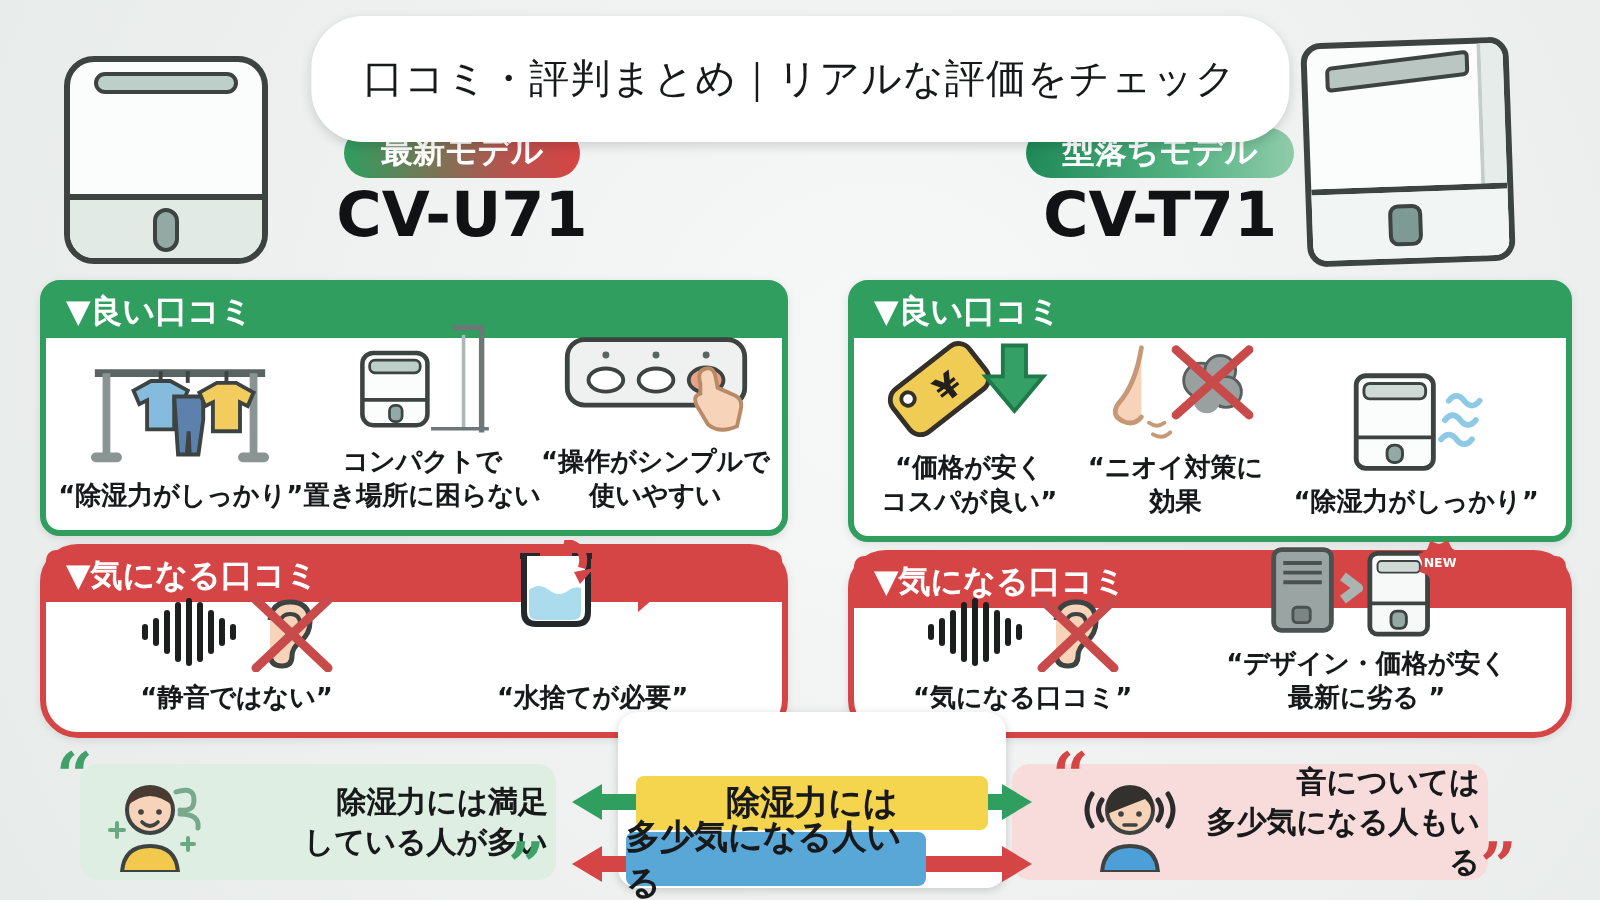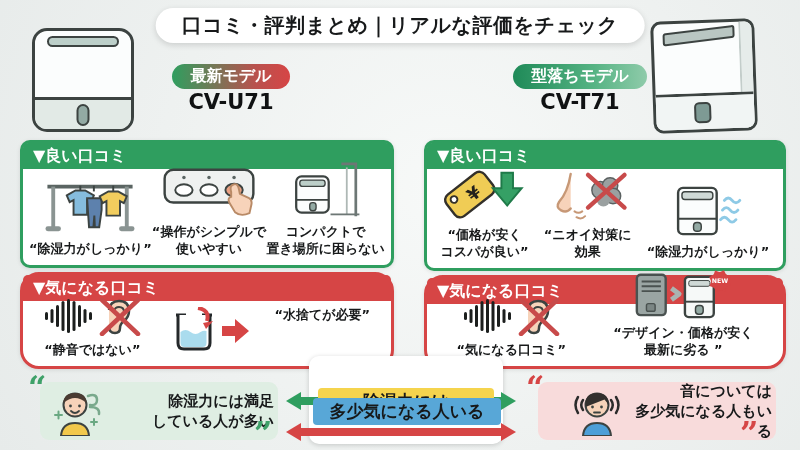--- a/index.html
+++ b/index.html
@@ -2,32 +2,32 @@
 <html><head>
 <meta charset="utf-8">
 <style>
   * { margin:0; padding:0; box-sizing:border-box; }
   body { font-family:"DejaVu Sans","Liberation Sans",sans-serif; color:#17191a; }
   .canvas { position:relative; width:800px; height:450px; overflow:hidden;
     background:radial-gradient(circle at 55% 42%, #f7f9f8 0%, #eef1f0 55%, #e7ebea 100%); }
 
   
   .banner { position:absolute; top:8px; left:50%; transform:translateX(-50%);
-    background:#ffffff; border-radius:26px; padding:4px 26px; font-size:20px; font-weight:700;
+    background:#ffffff; border-radius:26px; padding:18px 26px; font-size:20px; font-weight:400;
     letter-spacing:.5px; white-space:nowrap; box-shadow:0 2px 6px rgba(0,0,0,.15); z-index:5; }
 
   
   .model { position:absolute; text-align:center; z-index:2; }
   .model-l { left:148px; top:64px; width:166px; }
   .model-r { left:492px; top:64px; width:176px; }
   .badge { display:inline-block; color:#fff; font-size:16px; font-weight:800;
     padding:2px 18px; border-radius:15px; }
   .badge-l { background:linear-gradient(90deg,#2f9e5f 0%,#b8524e 70%,#d64545 100%); }
   .badge-r { background:linear-gradient(90deg,#1f8a58 0%,#55b383 60%,#8fcbaa 100%); }
-  .mname { font-size:21px; font-weight:800; line-height:1.1; margin-top:2px; color:#101213; }
+  .mname { font-size:31px; font-weight:800; line-height:1.1; margin-top:2px; color:#101213; }
 
   
   .prod { position:absolute; z-index:1; }
   .prod-l { left:32px; top:28px; }
   .pl-body { position:relative; width:102px; height:104px; background:#fbfdfd;
     border:3px solid #3c4341; border-radius:15px; }
   .pl-vent { position:absolute; top:5px; left:12px; right:12px; height:11px;
     background:#bccfc9; border:2px solid #3c4341; border-radius:7px; }
   .pl-tank { position:absolute; bottom:0; left:0; right:0; height:32px;
     background:#e2eae6; border-top:3px solid #3c4341; border-radius:0 0 12px 12px; }
@@ -54,21 +54,21 @@
     font-size:16px; border-radius:5px 5px 0 0; }
   .rv-green .rvhdr { background:#2f9e5f; }
   .rv-red   .rvhdr { background:#d64545; }
   .box-lg { left:20px;  top:140px; width:374px; height:128px; }
   .box-lc { left:20px;  top:272px; width:374px; height:97px;  }
   .box-rg { left:424px; top:140px; width:362px; height:131px; }
   .box-rc { left:424px; top:275px; width:362px; height:94px;  }
   .rvbody { display:flex; align-items:flex-end; justify-content:space-around;
     padding:4px 6px 7px; height:calc(100% - 26px); }
   .itm { display:flex; flex-direction:column; align-items:center; gap:2px; }
-  .itm-row { display:flex; flex-direction:row; align-items:flex-start; gap:20px; }
+  .itm-row { display:flex; flex-direction:column; align-items:center; gap:20px; }
   .iconrow { display:flex; align-items:center; gap:3px; }
   .cap { font-size:13px; font-weight:800; text-align:center; line-height:1.3;
     white-space:pre-line; color:#17191a; }
 
   
   .sum-box { position:absolute; left:309px; top:356px; width:194px; height:88px;
     background:#fff; border-radius:10px; box-shadow:0 1px 5px rgba(0,0,0,.18); z-index:2; }
   .sum-title { position:absolute; left:309px; top:358px; width:194px; text-align:center;
     font-size:19px; font-weight:800; z-index:4; }
   .darr { position:absolute; width:230px; height:18px; z-index:3; }
@@ -81,27 +81,27 @@
   .darr-green .shaft { background:#2f9e5f; }
   .darr-green .hl { border-right:15px solid #2f9e5f; }
   .darr-green .hr { border-left:15px solid #2f9e5f; }
   .darr-red { left:286px; top:423px; }
   .darr-red .shaft { background:#d64545; }
   .darr-red .hl { border-right:15px solid #d64545; }
   .darr-red .hr { border-left:15px solid #d64545; }
   .bar { position:absolute; display:flex; align-items:center; justify-content:center;
     font-size:17px; font-weight:800; border-radius:4px; z-index:4; }
   .bar-y { left:318px; top:388px; width:176px; height:27px; background:#f5d44e; }
-  .bar-b { left:313px; top:398px; width:188px; height:27px; background:#58a7d7; }
+  .bar-b { left:313px; top:416px; width:150px; height:27px; background:#58a7d7; }
 
   
   .qbox { position:absolute; top:382px; width:238px; height:58px; border-radius:9px;
     display:flex; align-items:center; padding:0 4px 0 8px; gap:4px; z-index:2; }
   .qbox-l { left:40px;  background:#dfeee3; }
-  .qbox-r { left:538px; background:#f8dbdb;padding-left:32px; }
+  .qbox-r { left:506px; background:#f8dbdb;padding-left:32px; }
   .qtext { font-size:15px; font-weight:800; line-height:1.35; white-space:pre-line; flex:1; text-align:right; }
   .qm { position:absolute; font-family:"DejaVu Serif","Liberation Serif",serif;
     font-size:32px; font-weight:800; line-height:1; z-index:3; }
   .qm-green { color:#3fa169; } .qm-red { color:#d64545; }
   .qm-ol { left:28px;  top:372px; } .qm-cl { left:254px; top:417px; }
   .qm-or { left:526px; top:372px; } .qm-cr { left:740px; top:417px; }
 </style>
 </head>
 <body>
 
@@ -154,48 +154,48 @@
             <path d="M54 17 v-6" stroke="#3c4341" stroke-width="2"></path>
             <path d="M47 24 h15 v12 l-2.5 18 h-4.5 l-0.5 -12 l-1 12 h-4.5 z" fill="#5d81ad" stroke="#3c4341" stroke-width="2"></path>
             <path d="M74 17 v-6" stroke="#3c4341" stroke-width="2"></path>
             <path d="M60 22 l9 -5 h10 l9 5 l-3 7 l-4 -2 v15 h-14 v-15 l-4 2 z" fill="#f2cd5e" stroke="#3c4341" stroke-width="2"></path>
           </svg>
         </span>
         <div class="cap">“除湿力がしっかり”</div>
       </div>
       <div class="itm">
         <span>
+          <svg width="78" height="56" viewBox="0 0 78 62">
+            <path d="M56 2 h16 v58" fill="none" stroke="#6d7775" stroke-width="3"></path>
+            <path d="M62 6 v52" stroke="#aeb8b5" stroke-width="2"></path>
+            <line x1="44" y1="58" x2="76" y2="58" stroke="#6d7775" stroke-width="2"></line>
+            <rect x="6" y="16" width="36" height="40" rx="6" fill="#fbfdfd" stroke="#3c4341" stroke-width="2.5"></rect>
+            <rect x="10" y="20" width="28" height="7" rx="3" fill="#bccfc9" stroke="#3c4341" stroke-width="1.5"></rect>
+            <line x1="6" y1="42" x2="42" y2="42" stroke="#3c4341" stroke-width="2"></line>
+            <rect x="21" y="45" width="7" height="9" rx="3" fill="#93aaa4" stroke="#3c4341" stroke-width="1.5"></rect>
+          </svg>
+        </span>
+        <div class="cap">コンパクトで
+置き場所に困らない</div>
+      </div>
+      <div class="itm">
+        <span>
           <svg width="96" height="54" viewBox="0 0 96 56">
             <rect x="2" y="6" width="92" height="34" rx="9" fill="#eff1f0" stroke="#3c4341" stroke-width="2.5"></rect>
             <circle cx="22" cy="14" r="1.8" fill="#5a6462"></circle>
             <circle cx="48" cy="14" r="1.8" fill="#5a6462"></circle>
             <circle cx="74" cy="14" r="1.8" fill="#5a6462"></circle>
             <ellipse cx="22" cy="27" rx="9" ry="6" fill="#fff" stroke="#3c4341" stroke-width="2"></ellipse>
             <ellipse cx="48" cy="27" rx="9" ry="6" fill="#fff" stroke="#3c4341" stroke-width="2"></ellipse>
             <ellipse cx="74" cy="27" rx="9" ry="6.5" fill="#eba184" stroke="#3c4341" stroke-width="2"></ellipse>
             <path d="M71 29 q-2 -7 3 -8 q4 -1 5 5 l1 5 l9 4 q4 2 3 7 l-2 9 q-9 4 -15 -1 l-6 -10 q-2 -5 2 -6 z" fill="#f7d3ba" stroke="#b98a66" stroke-width="2"></path>
           </svg>
         </span>
         <div class="cap">“操作がシンプルで
 使いやすい</div>
-      </div>
-      <div class="itm">
-        <span>
-          <svg width="78" height="56" viewBox="0 0 78 62">
-            <path d="M56 2 h16 v58" fill="none" stroke="#6d7775" stroke-width="3"></path>
-            <path d="M62 6 v52" stroke="#aeb8b5" stroke-width="2"></path>
-            <line x1="44" y1="58" x2="76" y2="58" stroke="#6d7775" stroke-width="2"></line>
-            <rect x="6" y="16" width="36" height="40" rx="6" fill="#fbfdfd" stroke="#3c4341" stroke-width="2.5"></rect>
-            <rect x="10" y="20" width="28" height="7" rx="3" fill="#bccfc9" stroke="#3c4341" stroke-width="1.5"></rect>
-            <line x1="6" y1="42" x2="42" y2="42" stroke="#3c4341" stroke-width="2"></line>
-            <rect x="21" y="45" width="7" height="9" rx="3" fill="#93aaa4" stroke="#3c4341" stroke-width="1.5"></rect>
-          </svg>
-        </span>
-        <div class="cap">コンパクトで
-置き場所に困らない</div>
       </div>
     </div>
   </div>
 
   <div class="rvbox rv-red box-lc">
     <div class="rvhdr">▼気になる口コミ</div>
     <div class="rvbody">
       <div class="itm">
         <span class="iconrow">
           <span>

